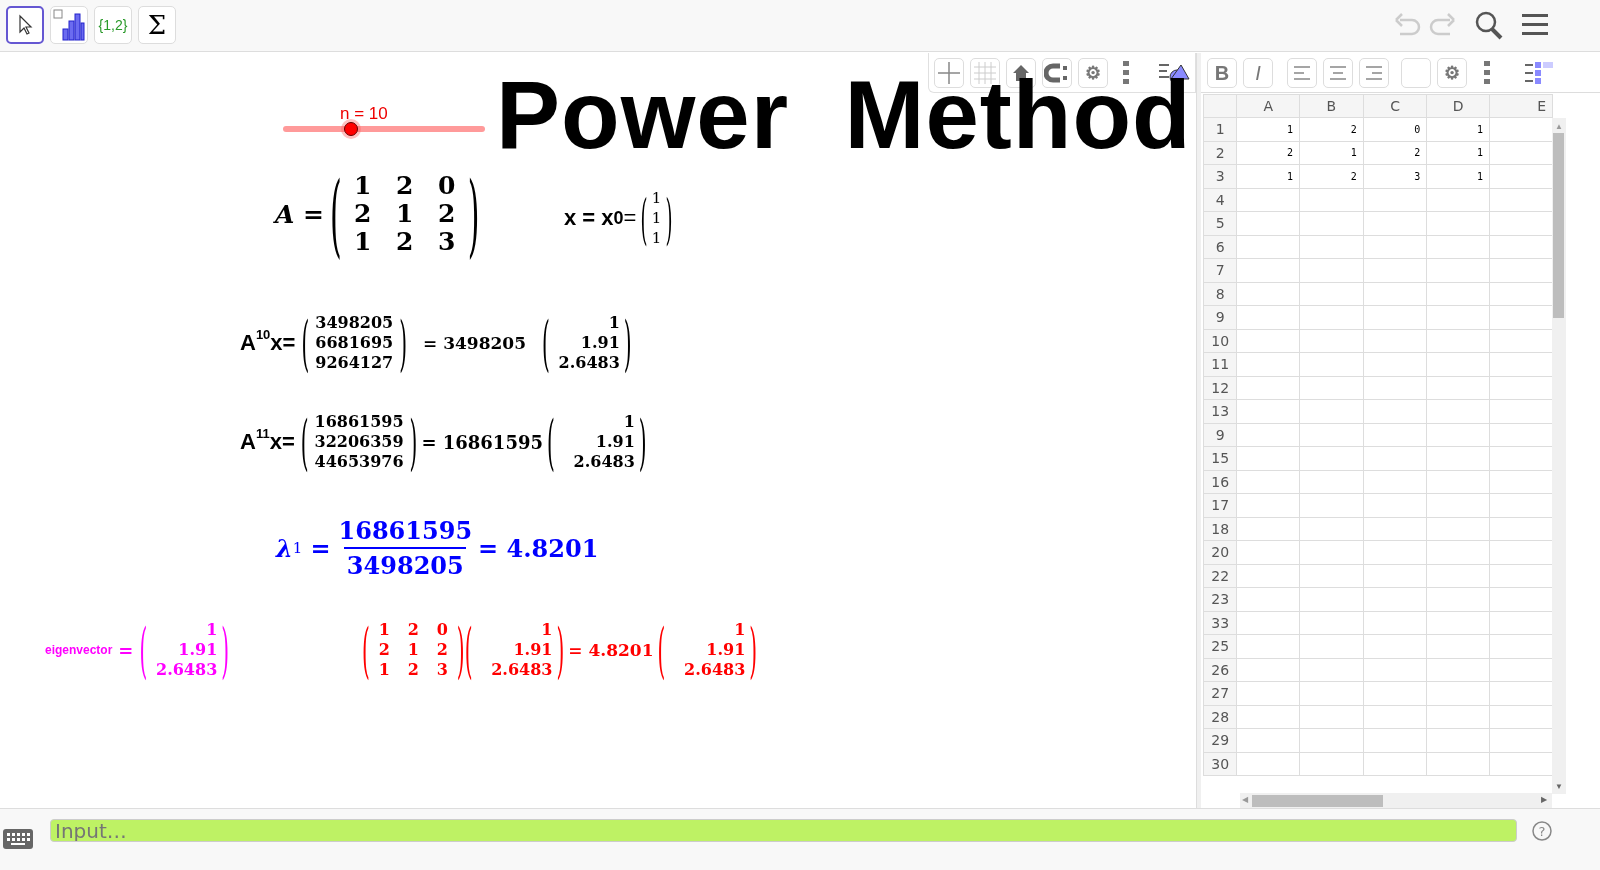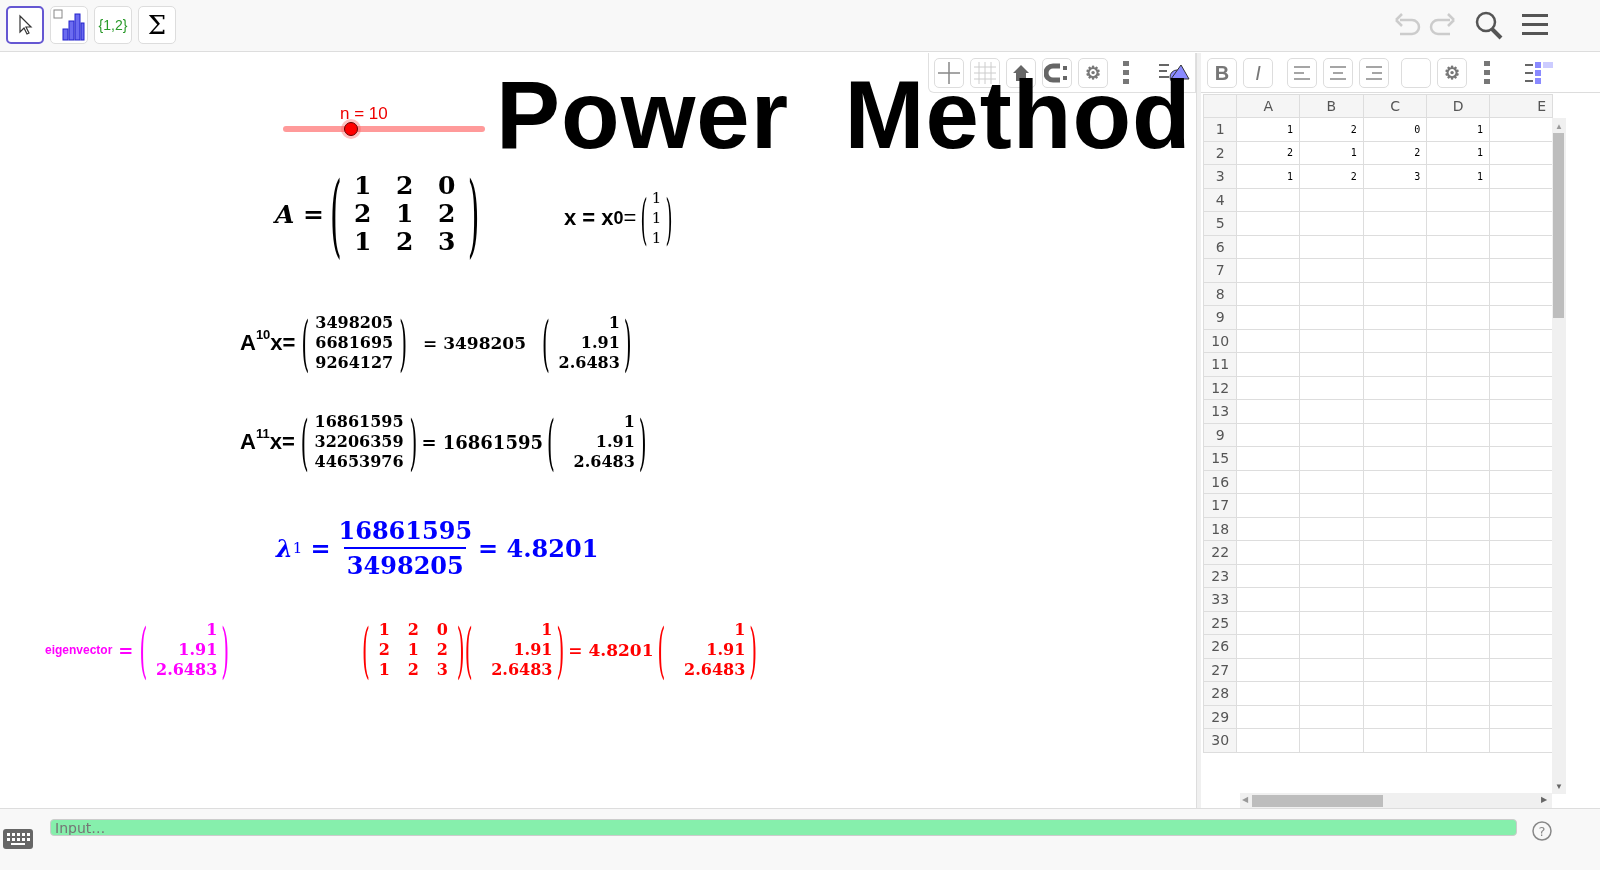--- a/index.html
+++ b/index.html
@@ -16,21 +16,21 @@
 .sheet{position:absolute;left:1203px;top:94px;width:350px;height:710px;overflow:hidden}
 table{border-collapse:collapse;font-family:"DejaVu Sans",sans-serif}
 th{height:23px;font-weight:normal;color:#555;background:#f5f5f5;border:1px solid #ddd;font-size:14px}
 td{height:23.5px;border:1px solid #ddd;font-size:10px;text-align:right;padding-right:6px;font-family:"DejaVu Sans Mono",monospace}
 td.rh{background:#f5f5f5;color:#555;text-align:center;padding:0;font-size:14px;font-family:"DejaVu Sans",sans-serif}
 .vscroll{position:absolute;left:1552px;top:118px;width:14px;height:676px;background:#f0f0f0}
 .vthumb{position:absolute;left:1553px;top:133px;width:11px;height:185px;background:#bdbdbd}
 .hscroll{position:absolute;left:1240px;top:793px;width:312px;height:15px;background:#f0f0f0}
 .hthumb{position:absolute;left:1252px;top:795px;width:131px;height:12px;background:#bdbdbd}
 .inputbar{position:absolute;left:0;top:808px;width:1600px;height:62px;background:#f8f8f8;border-top:1px solid #ddd}
-.inp{position:absolute;left:50px;top:819px;width:1467px;height:17px;border:1px solid #ccc;border-radius:4px;background:#86efac;font-size:14px;color:#777;padding:2px 4px;font-family:"DejaVu Sans",sans-serif}
+.inp{position:absolute;left:50px;top:819px;width:1467px;height:23px;border:1px solid #ccc;border-radius:4px;background:#bef264;font-size:20px;color:#777;padding:2px 4px;font-family:"DejaVu Sans",sans-serif}
 .math{font-family:"DejaVu Serif",serif;font-weight:bold;position:absolute}
 .paren{font-family:"DejaVu Serif",serif;font-weight:normal;display:inline-block;transform:scaleY(3);}
 .mat{display:inline-grid;vertical-align:middle;text-align:right;line-height:1.1}
 .row{display:flex;align-items:center}
 </style>
 </head>
 <body>
 
 <div class="topbar">
  <div class="tool sel" style="left:6px">
@@ -429,20 +429,28 @@
         <tr>
           <td class="rh">17</td>
           <td></td>
           <td></td>
           <td></td>
           <td></td>
           <td></td>
         </tr>
         <tr>
           <td class="rh">18</td>
+          <td></td>
+          <td></td>
+          <td></td>
+          <td></td>
+          <td></td>
+        </tr>
+        <tr>
+          <td class="rh">20</td>
           <td></td>
           <td></td>
           <td></td>
           <td></td>
           <td></td>
         </tr>
         <tr>
           <td class="rh">22</td>
           <td></td>
           <td></td>

